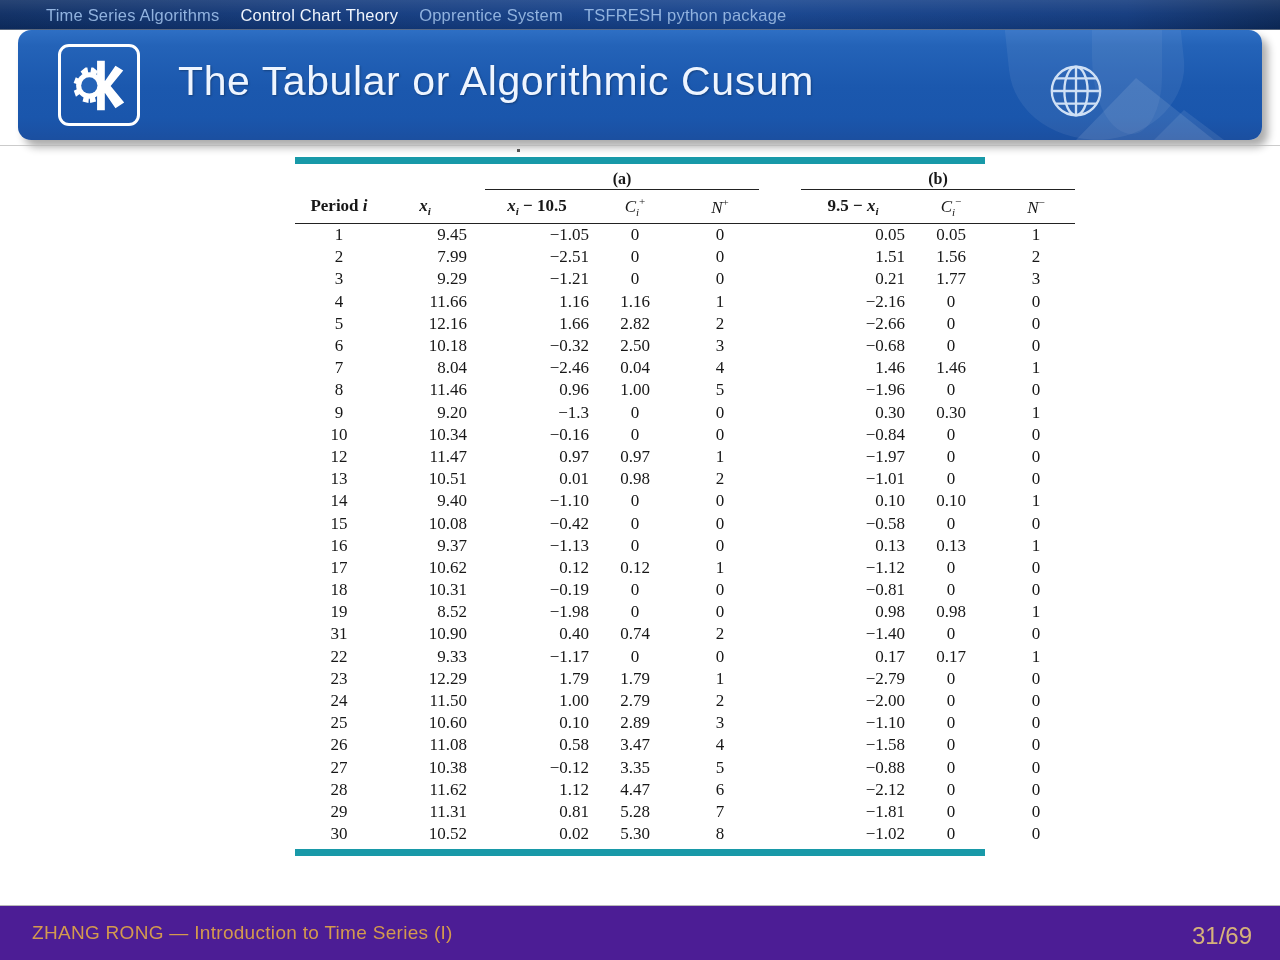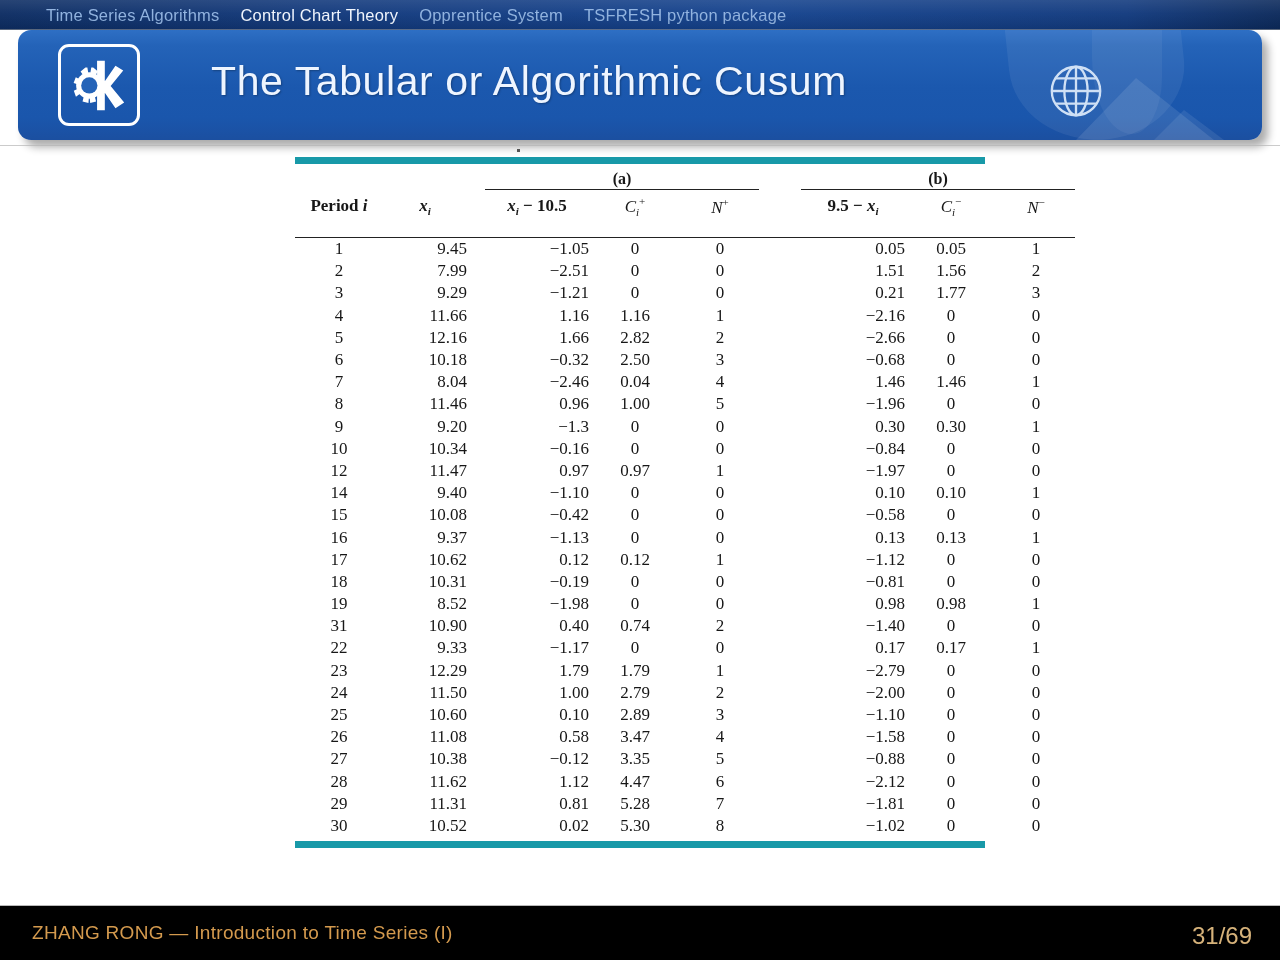--- a/index.html
+++ b/index.html
@@ -101,21 +101,20 @@
     position: absolute;
     left: 160px;
     top: 28px;
     font-size: 41px;
     color: #eef5ff;
     letter-spacing: 0.6px;
     white-space: nowrap;
     text-shadow: 1px 1px 2px rgba(0,0,0,0.28);
     font-family: "Liberation Sans", sans-serif;
     font-weight: 400;
-    margin-left: 33px;
   }
   #globe-icon {
     position: absolute;
     right: 155px; top: 30px;
     width: 62px; height: 62px;
   }
 
   
   #slide-body {
     position: absolute;
@@ -178,21 +177,21 @@
   }
   tr.group-row td.grp {
     border-bottom: 1.4px solid #222;
   }
   tr.head-row th {
     height: 33px;
     text-align: center;
     font-size: 17px;
     vertical-align: middle;
     border-bottom: 1.6px solid #222;
-    padding-bottom: 14px;
+    padding-bottom: 0;
   }
   tr.head-row th.bold-head {
     font-weight: bold;
   }
   tr.data-row td {
     height: 22.2px;
     font-size: 17px;
     vertical-align: middle;
   }
   td.num-period { text-align: center; }
@@ -213,21 +212,21 @@
   #footer-sep {
     position: absolute;
     left: 0; top: 905px;
     width: 1280px; height: 1px;
     background: #b9b9b9;
   }
   #footer {
     position: absolute;
     left: 0; top: 906px;
     width: 1280px; height: 54px;
-    background: #000000;
+    background: #4c1d95;
   }
   #footer-left {
     position: absolute;
     left: 32px; top: 16px;
     font-size: 19px;
     color: #d49a4e;
     letter-spacing: 0.3px;
     white-space: nowrap;
     font-family: "Liberation Sans", sans-serif;
   }
@@ -471,20 +470,32 @@
             <td></td>
             <td class="num">0.97</td>
             <td class="num-c">0.97</td>
             <td class="num-c">1</td>
             <td></td>
             <td class="num">−1.97</td>
             <td class="num-c">0</td>
             <td class="num-c">0</td>
           </tr>
           <tr class="data-row">
+            <td class="num-period">13</td>
+            <td class="num">10.51</td>
+            <td></td>
+            <td class="num">0.01</td>
+            <td class="num-c">0.98</td>
+            <td class="num-c">2</td>
+            <td></td>
+            <td class="num">−1.01</td>
+            <td class="num-c">0</td>
+            <td class="num-c">0</td>
+          </tr>
+          <tr class="data-row">
             <td class="num-period">14</td>
             <td class="num">9.40</td>
             <td></td>
             <td class="num">−1.10</td>
             <td class="num-c">0</td>
             <td class="num-c">0</td>
             <td></td>
             <td class="num">0.10</td>
             <td class="num-c">0.10</td>
             <td class="num-c">1</td>

